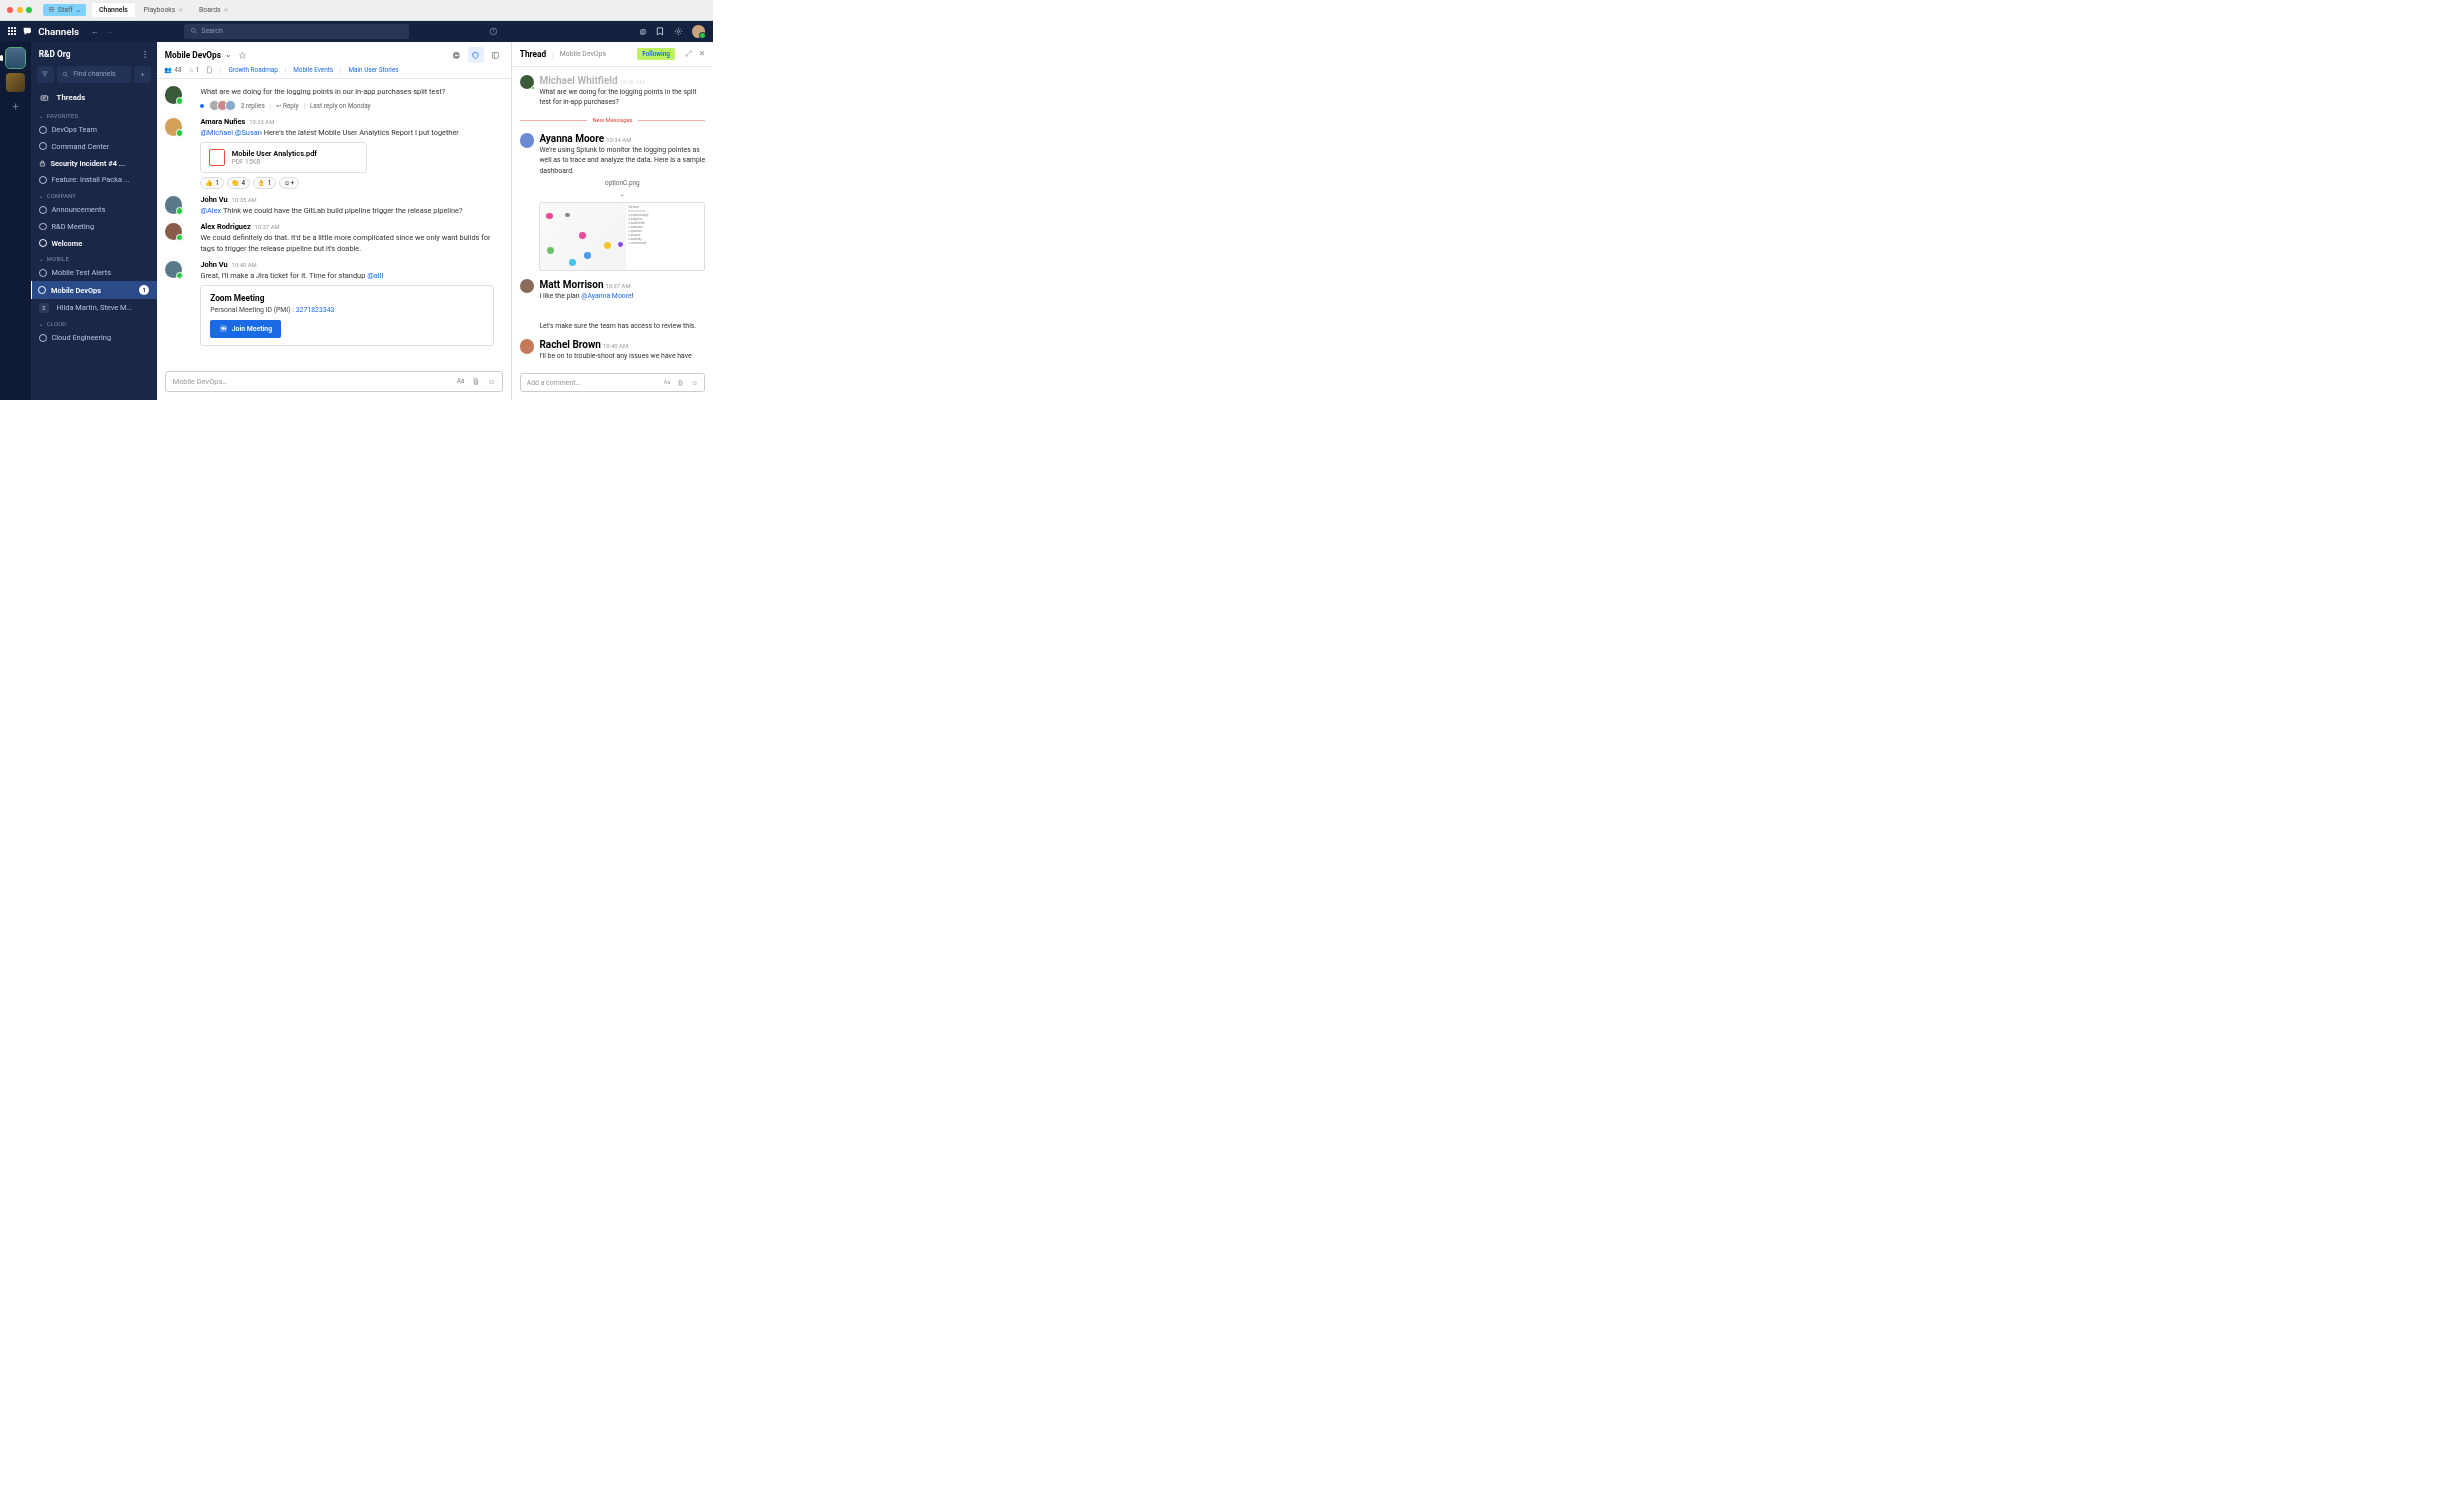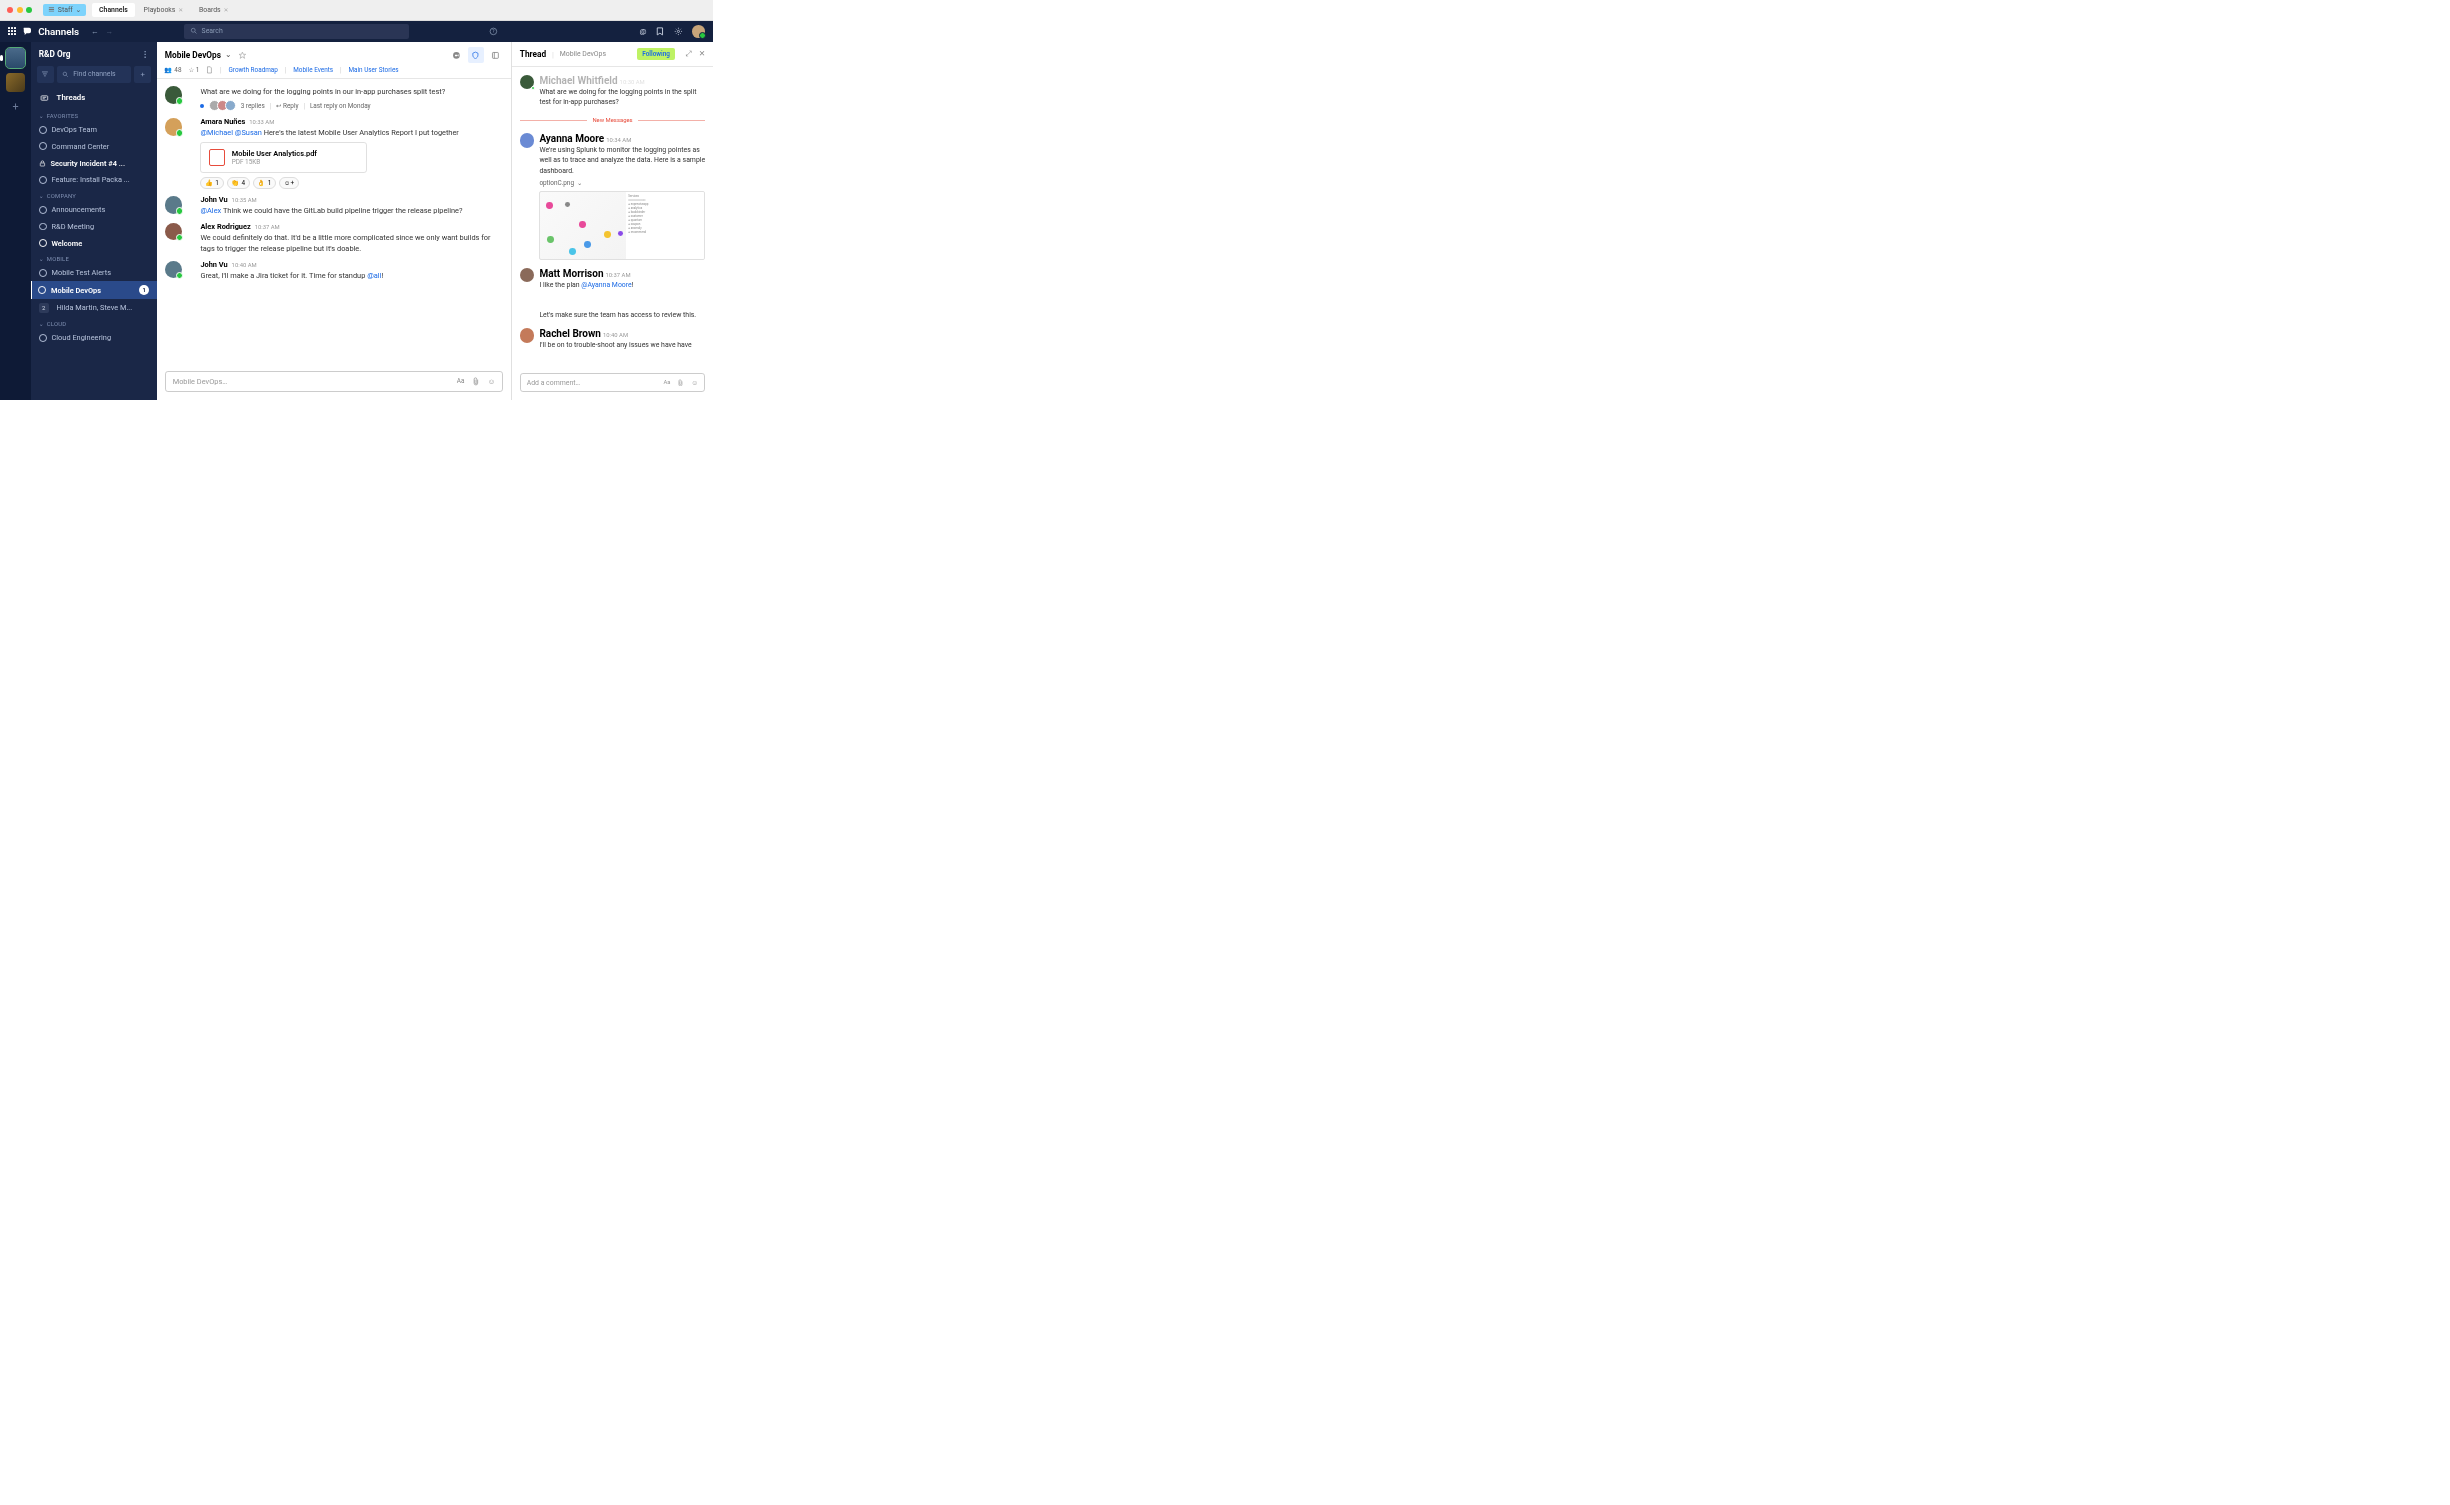--- a/index.html
+++ b/index.html
@@ -104,21 +104,21 @@
 .th-msg{display:flex;gap:4.9px;padding:3.9px 0;}
 .th-av{width:14.7px;height:14.7px;border-radius:50%;background:#888;flex-shrink:0;}
 .th-name{font-weight:700;font-size:10px;}
 .th-time{font-size:5.9px;color:#999;}
 .th-text{font-size:6.9px;color:#333;line-height:1.5;margin-top:1px;}
 .th-img{margin-top:3.9px;border:0.5px solid #e0e0e0;border-radius:2px;height:69px;background:linear-gradient(135deg,#fafafa,#f0f0f0);position:relative;overflow:hidden;}
 .img-dots{position:absolute;inset:0;}
 .img-dots span{position:absolute;width:6.9px;height:6.9px;border-radius:50%;}
 .th-composer{margin:4.9px 7.8px 7.8px;border:0.5px solid #ccc;border-radius:2.9px;height:19.6px;display:flex;align-items:center;padding:0 5.9px;color:#999;font-size:6.9px;}
 .th-composer .cicons{margin-left:auto;display:flex;gap:6.9px;}
-.attach-label{font-size:6.4px;color:#666;margin-top:2.9px;display:flex;align-items:center;gap:2.9px;}
+.attach-label{font-size:6.4px;color:#666;margin-top:2.9px;display:flex;align-items:center;gap:2.9px;flex-direction:column;}
 
 svg{display:block;}
 </style>
 </head>
 <body>
 
 <div class="titlebar">
   <div class="traffic">
     <div class="dot r"></div>
     <div class="dot y"></div>
@@ -421,20 +421,31 @@
       </div>
 
       <div class="msg">
         <div class="av" style="background:#5a7a8a"></div>
         <div class="mbody">
           <div class="mhdr">
               <span class="mname">John Vu</span>
               <span class="mtime">10:40 AM</span>
             </div>
           <div class="mtext"><span>Great, I'll make a Jira ticket for it. Time for standup </span><span class="mention">@all</span>!</div>
+          <div class="zoom-card">
+            <h3>Zoom Meeting</h3>
+            <p><span>Personal Meeting ID (PMI) : </span><span class="mention">3271823343</span></p>
+            <button class="zoom-btn">
+              <svg width="8.8" height="8.8" viewBox="0 0 24 24">
+                  <circle cx="12" cy="12" r="10" fill="#fff" opacity=".25"></circle>
+                  <path fill="#fff" d="M7 9h7v6H7zM15 10l4-2v8l-4-2z"></path>
+                </svg>
+              <span>Join Meeting</span>
+            </button>
+          </div>
         </div>
       </div>
     </div>
 
     <div class="composer">
       <span>Mobile DevOps…</span>
       <div class="cicons">
         <span style="font-size:6.4px">Aa</span>
         <svg width="7.8" height="8.8" viewBox="0 0 16 20">
             <path fill="none" stroke="currentColor" stroke-width="1.5" d="M12 6v8a4 4 0 01-8 0V5a3 3 0 016 0v8a2 2 0 01-4 0V6"></path>

